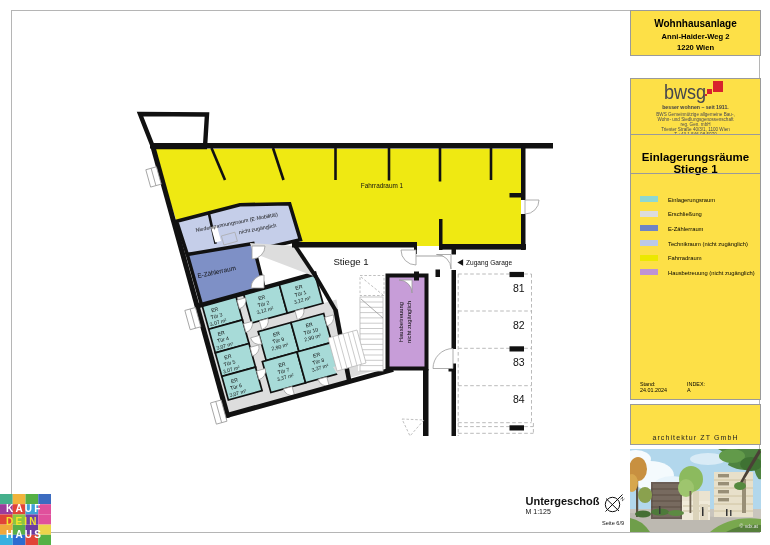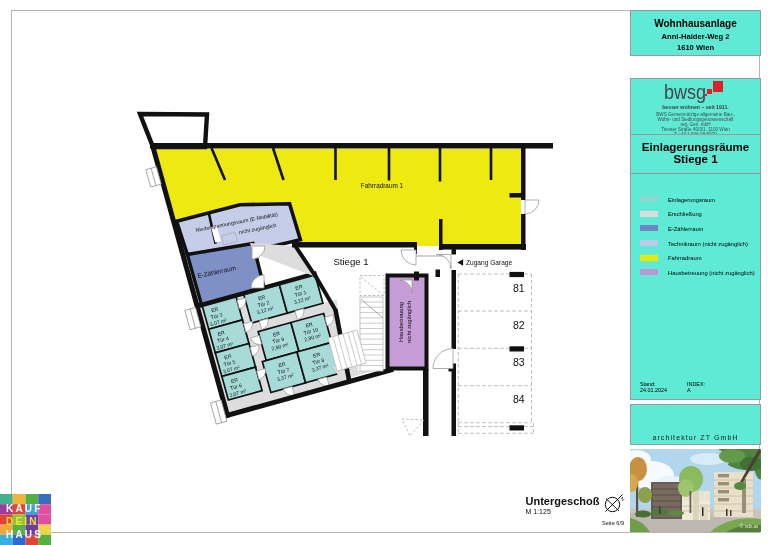--- a/index.html
+++ b/index.html
@@ -1,19 +1,19 @@
 <!DOCTYPE html>
 <html><head>
 <meta charset="utf-8">
 <style>
   html,body{margin:0;padding:0;}
   body{width:770px;height:545px;position:relative;background:#fff;overflow:hidden;
        font-family:"Liberation Sans", sans-serif;}
   .abs{position:absolute;}
-  .box{position:absolute;left:630px;width:129px;border:1px solid #9a9a9a;background:#5eead4;text-align:center;}
+  .box{position:absolute;left:630px;width:129px;border:1px solid #9a9a9a;background:#fde047;text-align:center;}
 </style>
 </head>
 <body>
 
 <div class="abs" style="left:11px;top:10px;width:747px;height:521px;border:1px solid #b5b5b5;"></div>
 
 <svg class="abs" style="left:0;top:0" width="770" height="545" viewBox="0 0 770 545">
 
 <g>
 <polygon points="153,149 521,149 521,246 302,246 290,204.5 240,204.5 176.6,221.3" fill="#EFE912"></polygon>
@@ -307,21 +307,21 @@
 <text x="602" y="525" font-size="5.6" fill="#111">Seite  6/9</text>
 </g>
 </svg>
 
 <div class="box" style="top:10px;height:44px;">
 
   <div style="font-size:10px;font-weight:bold;margin-top:7px;">Wohnhausanlage</div>
 
   <div style="font-size:7.6px;font-weight:bold;margin-top:3px;">Anni-Haider-Weg 2</div>
 
-  <div style="font-size:7.6px;font-weight:bold;margin-top:2px;">1610 Wien</div>
+  <div style="font-size:7.6px;font-weight:bold;margin-top:2px;">1220 Wien</div>
 </div>
 
 <div class="box" style="top:78px;height:65px;">
 
   <div style="position:relative;height:22px;">
     <span style="position:absolute;left:33px;top:1px;font-size:21px;color:#46464e;transform:scaleX(0.86);transform-origin:0 0;">bwsg</span>
 
     <span style="position:absolute;left:81.5px;top:2px;width:10.5px;height:10.5px;background:#d8222d;"></span>
     <span style="position:absolute;left:75.5px;top:9.5px;width:5.7px;height:5.7px;background:#d8222d;"></span>
     <span style="position:absolute;left:73.5px;top:14.5px;width:2.8px;height:2.8px;background:#d8222d;"></span>
@@ -334,21 +334,21 @@
     Wohn- und Siedlungsgenossenschaft<br>
     reg. Gen. mbH<br>
     Triester Straße 40/3/1, 1100 Wien<br>
     T +43 1 546 08 5070<br>
     wohnungsanfragen@bwsg.at
   </div>
 </div>
 
 <div class="box" style="top:134px;height:264px;">
 
-  <div style="font-size:11.5px;font-weight:bold;margin-top:6px;">Einlagerungsräume<br>Stiege 1</div>
+  <div style="font-size:11.5px;font-weight:bold;margin-top:16px;">Einlagerungsräume<br>Stiege 1</div>
 
   <div style="position:absolute;left:0;top:38px;width:129px;border-top:1px solid #9a9a9a;"></div>
 
   <div style="position:absolute;left:9px;top:61px;">
 
     <div style="position:absolute;left:0;top:0;width:18px;height:6px;background:#8fd8d2;"></div>
     <div style="position:absolute;left:28px;top:0.5px;font-size:5.8px;white-space:nowrap;">Einlagerungsraum</div>
 
     <div style="position:absolute;left:0;top:14.5px;width:18px;height:6px;background:#dcdcdc;"></div>
     <div style="position:absolute;left:28px;top:15px;font-size:5.8px;white-space:nowrap;">Erschließung</div>

